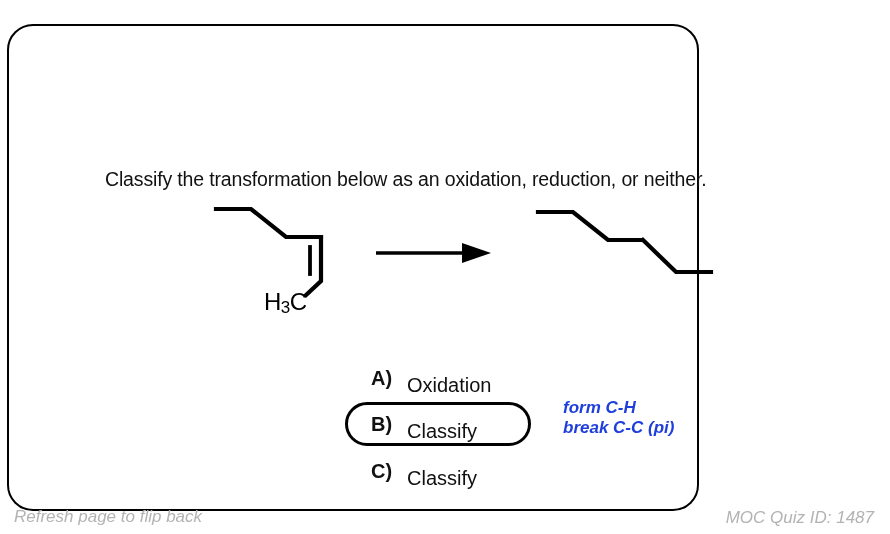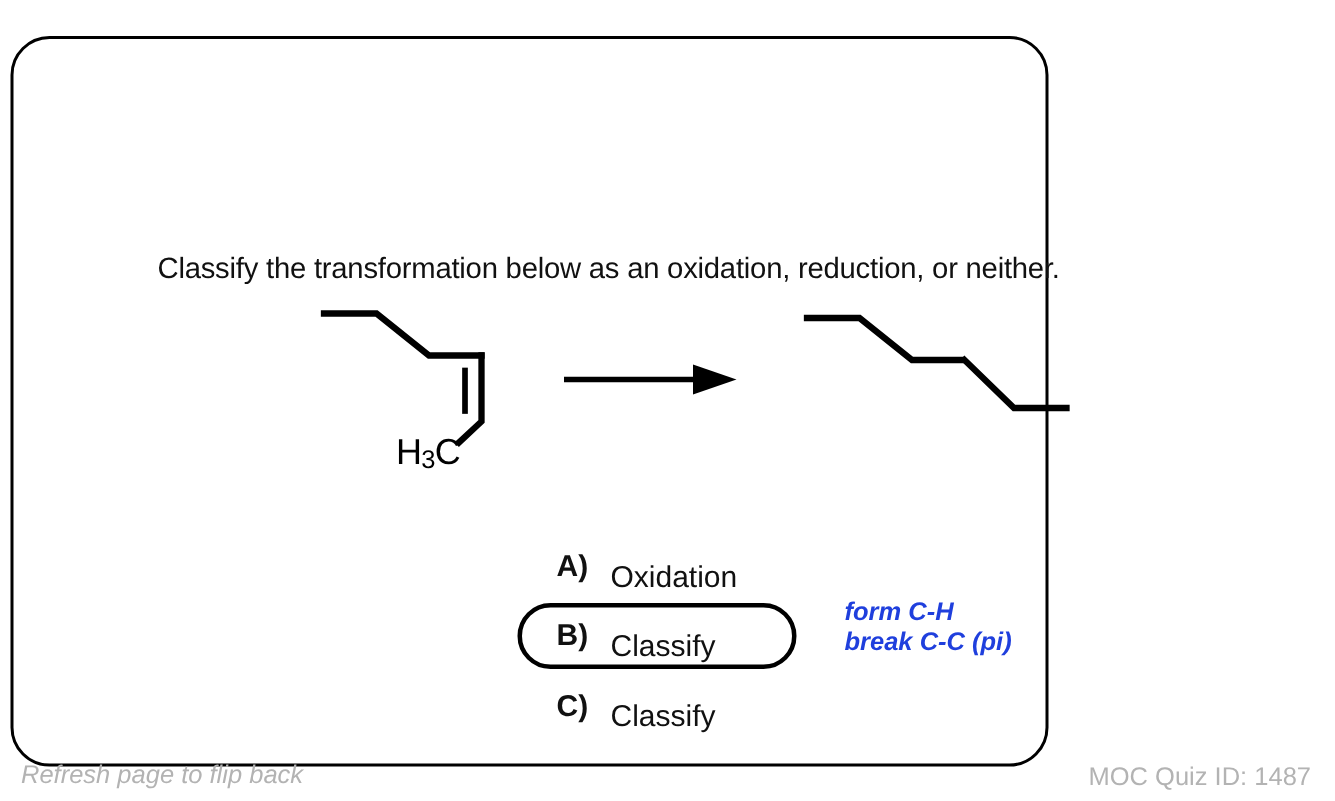--- a/index.html
+++ b/index.html
@@ -122,20 +122,21 @@
     color: #b3b3b3;
     white-space: nowrap;
   }
   #footer-right {
     position: absolute;
     right: 16px;
     top: 508px;
     font-size: 17px;
     color: #b3b3b3;
     white-space: nowrap;
+    font-style: italic;
   }
 </style>
 </head>
 <body>
 
 <div id="quiz-card">
 
   <div id="prompt">Classify the transformation below as an oxidation, reduction, or neither.</div>
 
   <div id="selected-pill"></div>

